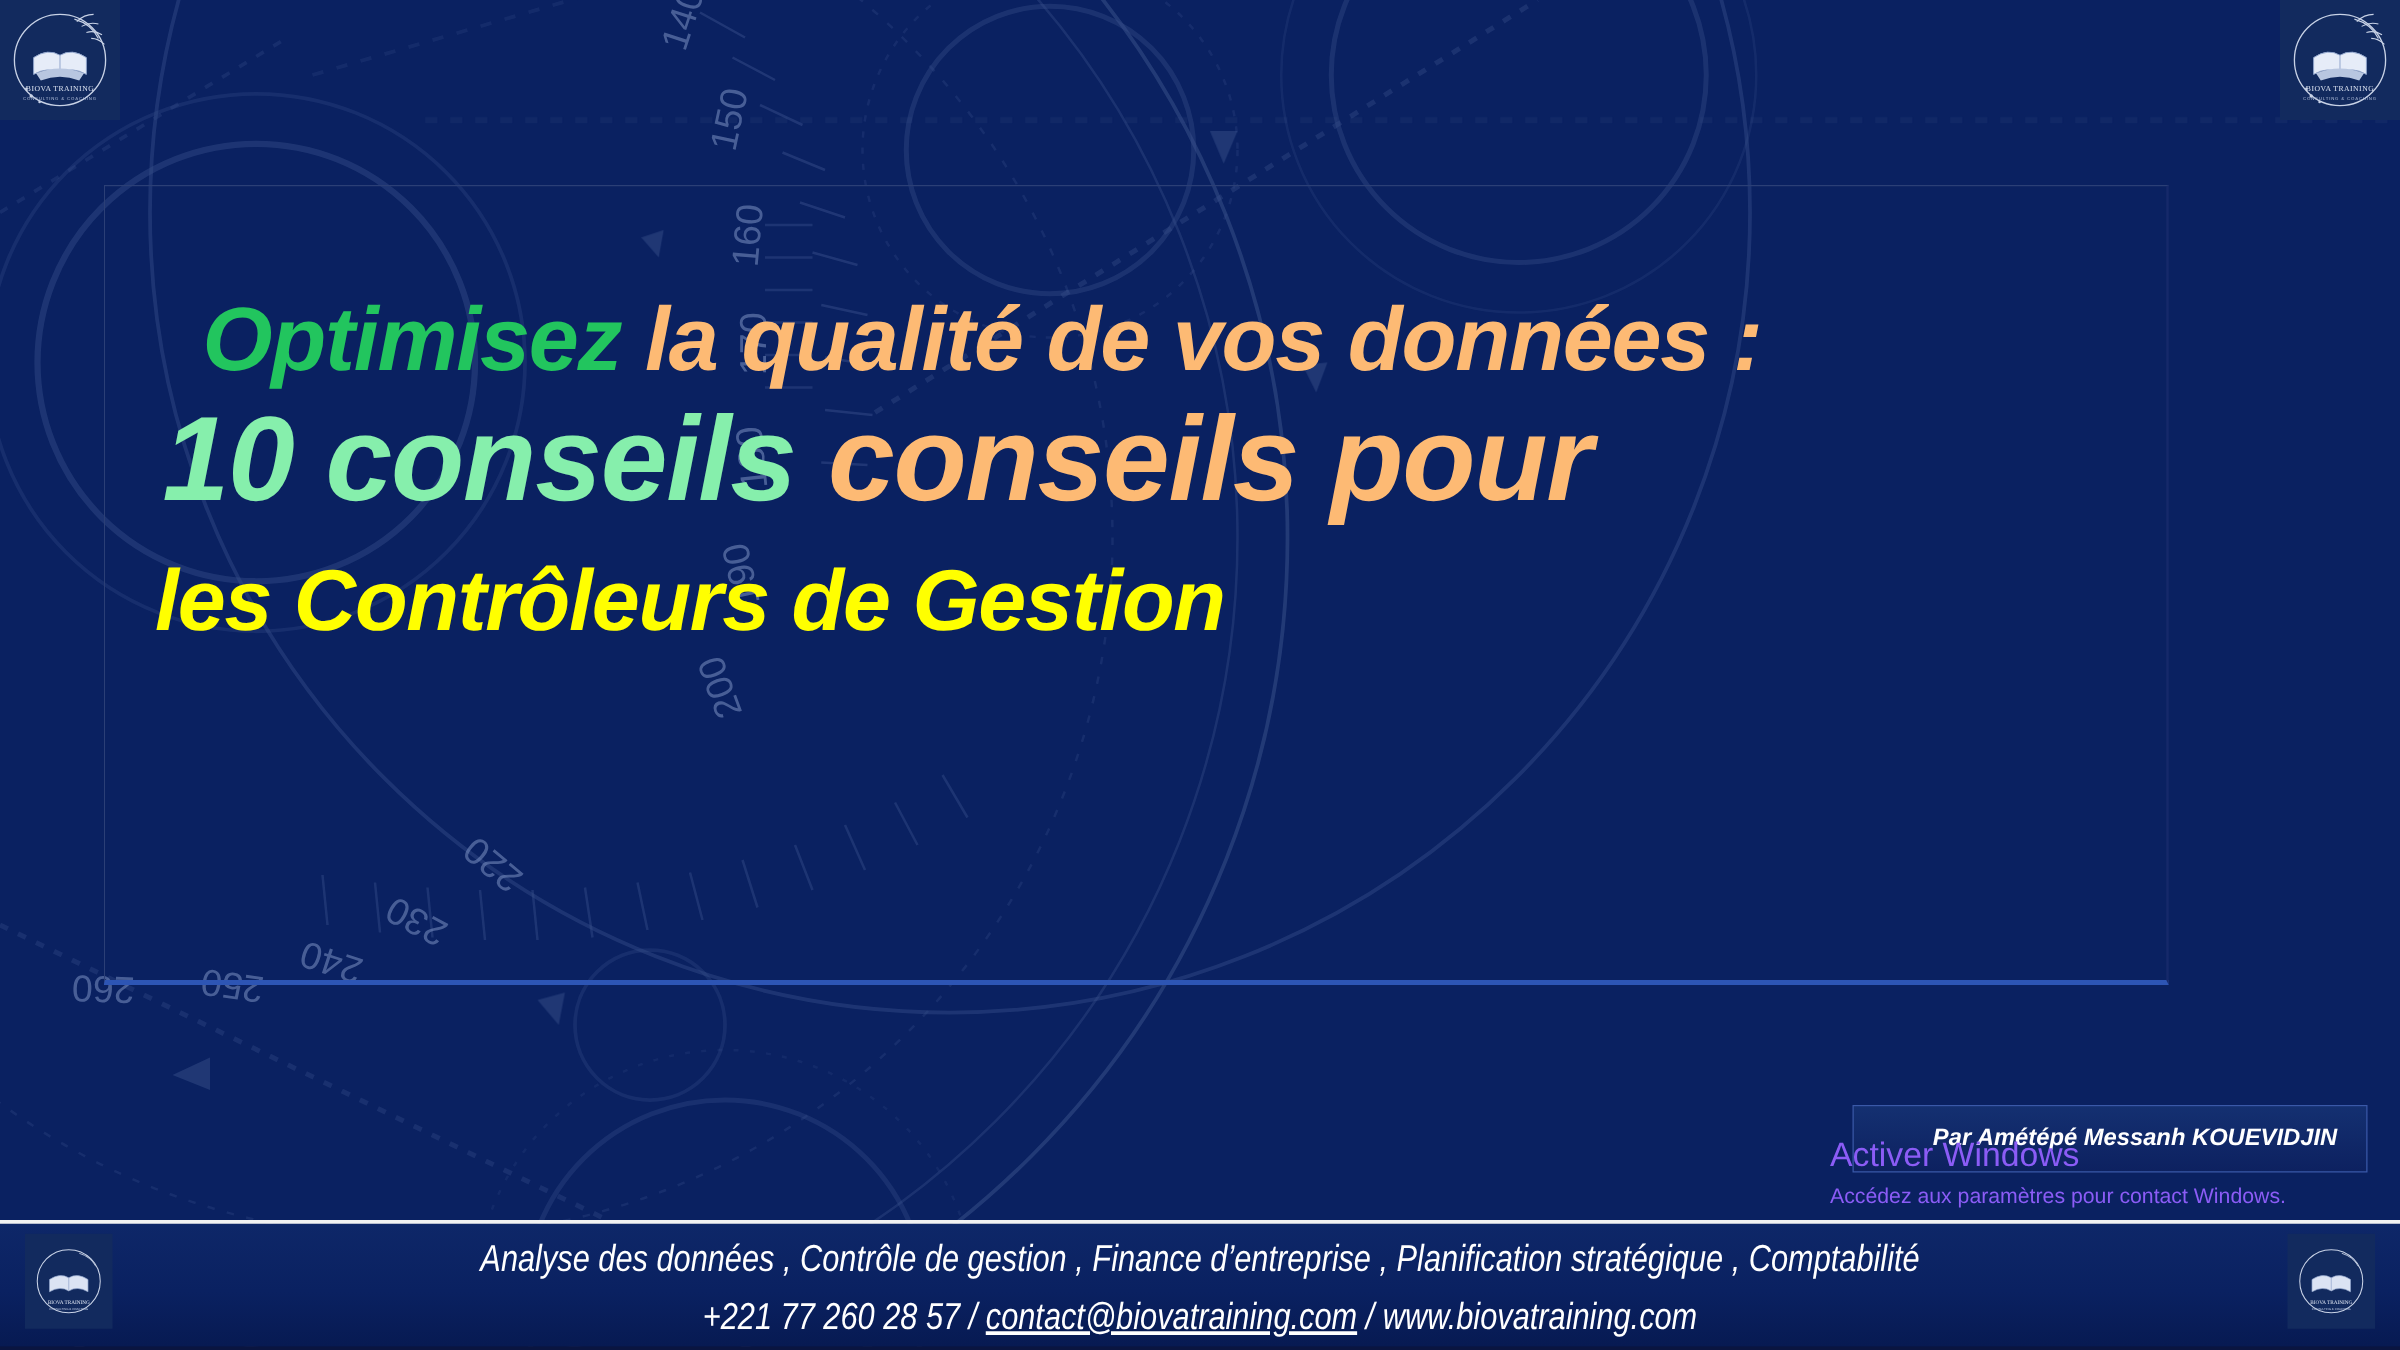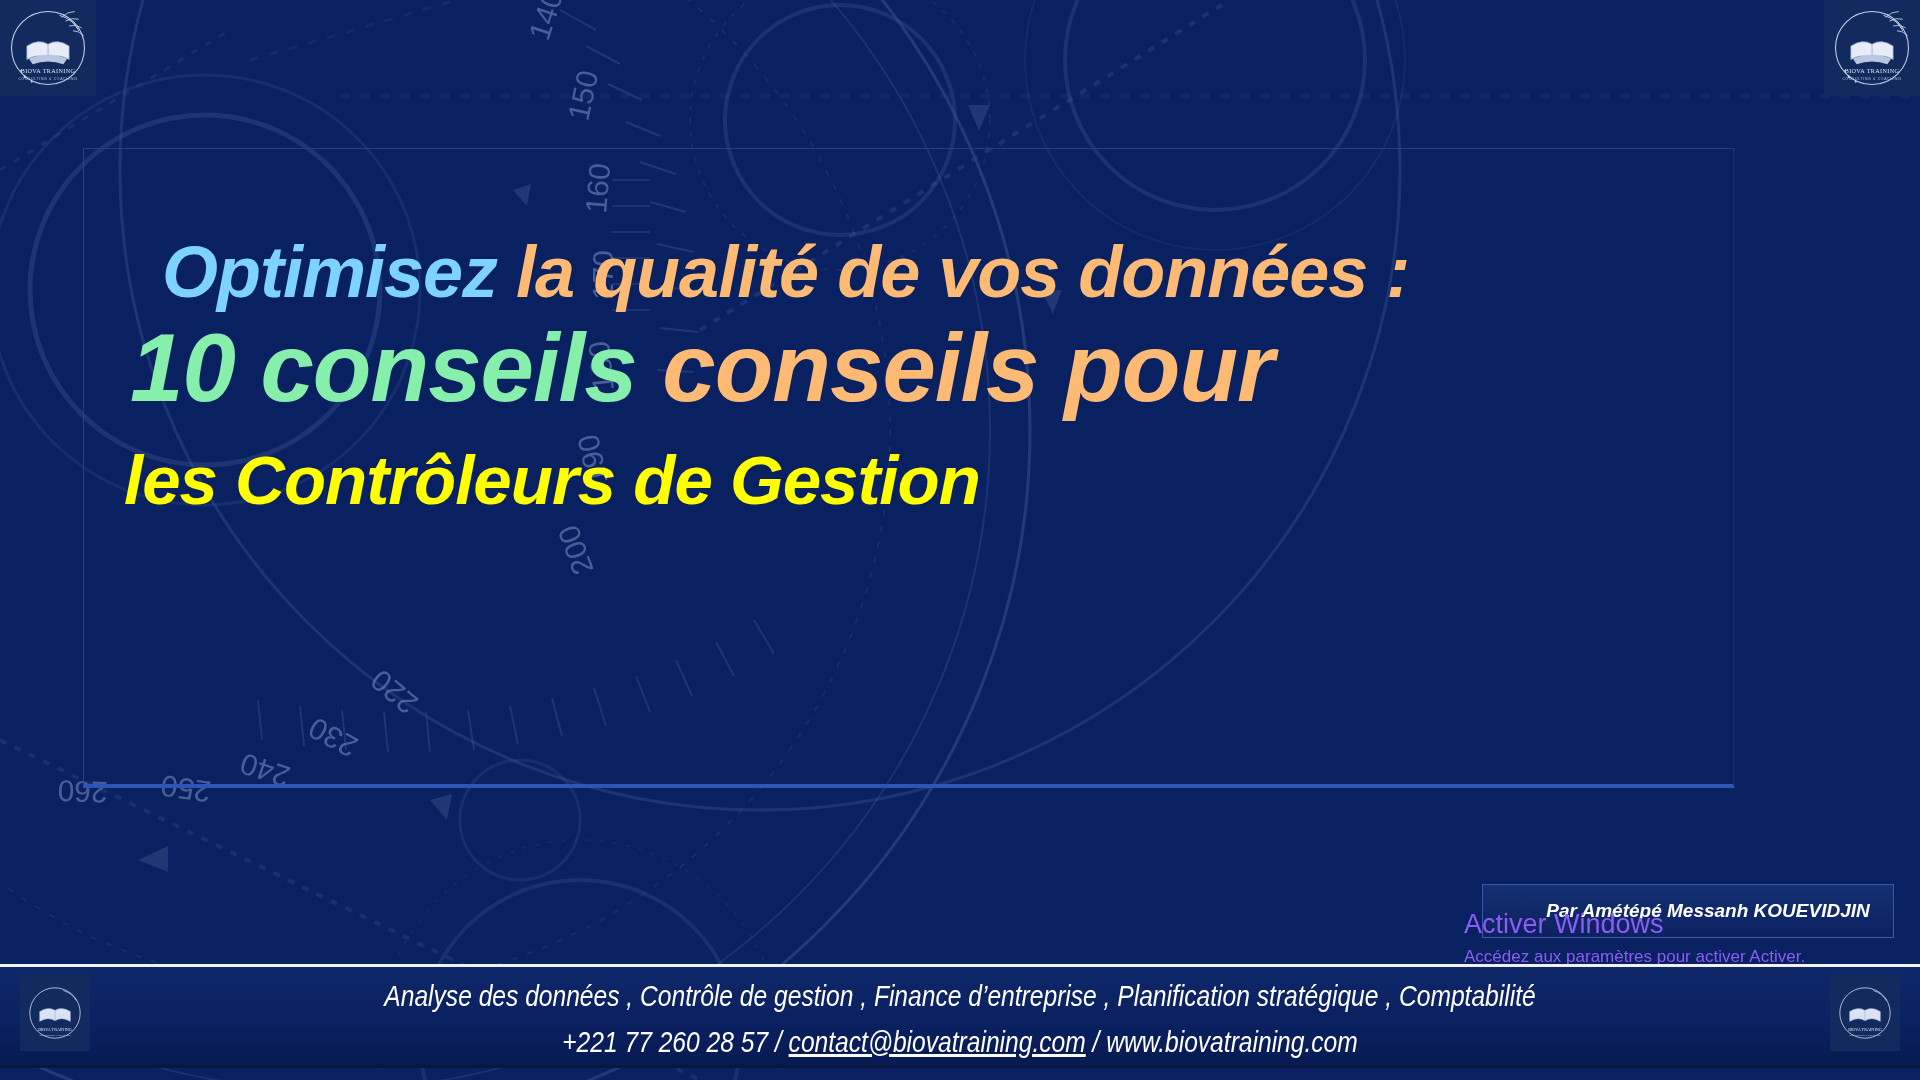--- a/index.html
+++ b/index.html
@@ -45,21 +45,21 @@
     position:absolute;
     left:100px; top:235px; width:1700px;
     font-style:italic; font-weight:bold;
     letter-spacing:-1px;
     line-height:1.04;
   }
   .hl-line { white-space:nowrap; }
   .hl1 { font-size:72px; padding-left:62px; }
   .hl2 { font-size:96px; padding-left:30px; margin-top:8px;}
   .hl3 { font-size:69px; padding-left:24px; margin-top:27px;}
-  .c-pink   { color:#7dd3fc; }
+  .c-pink   { color:#22c55e; }
   .c-white  { color:#fdba74; }
   .c-green  { color:#86efac; }
   .c-yellow { color:#ffff00; }
 
   
   #author-plate {
     position:absolute;
     left:1482px; top:884px; width:412px; height:54px;
     background:linear-gradient(180deg,#143071 0%,#0d2160 100%);
     border:1px solid #3a59a8;
@@ -73,21 +73,21 @@
   
   #win-activate {
     position:absolute; left:1464px; top:908px; width:440px;
     color:#8b5cf6;
   }
   #win-activate .wa-title { font-size:27px; line-height:1.2; font-weight:normal; }
   #win-activate .wa-sub   { font-size:17px; line-height:1.5; margin-top:4px;}
 
   
   #footer {
-    position:absolute; left:0; bottom:12px; width:1920px; height:104px;
+    position:absolute; left:0; bottom:0; width:1920px; height:104px;
     background:linear-gradient(180deg,#0e2768 0%,#0a2161 55%,#071a52 100%);
     border-top:3px solid #f2f2f2;
     border-bottom:3px solid #0a1540;
   }
   #footer .ftxt {
     position:absolute; left:0; right:0;
     text-align:center; color:#ffffff;
     font-family:"Liberation Sans", sans-serif;
     font-style:italic; font-weight:normal;
     font-size:30px;
@@ -243,21 +243,21 @@
       </svg>
     </div>
   </div>
 
   <div id="author-plate">
     <span>Par Amétépé Messanh KOUEVIDJIN</span>
   </div>
 
   <div id="win-activate">
     <div class="wa-title">Activer Windows</div>
-    <div class="wa-sub">Accédez aux paramètres pour activer Activer.</div>
+    <div class="wa-sub">Accédez aux paramètres pour contact Windows.</div>
   </div>
 
   <div id="footer">
 
     <div class="logo-box logo-fl">
       <div class="logo-inner">
         <svg viewBox="0 0 100 100">
           <circle cx="50" cy="50" r="36" fill="none" stroke="#c8d2e6" stroke-width="1.2"></circle>
           <path d="M62 18 q13 4 19 15" fill="none" stroke="#c8d2e6" stroke-width="1"></path>
           <path d="M28 48 q12 -8 22 -2 q10 -6 22 2 l0 14 q-12 -7 -22 -1 q-10 -6 -22 1 z" fill="#dbe3f3" stroke="#8fa4cc" stroke-width="0.8"></path>

